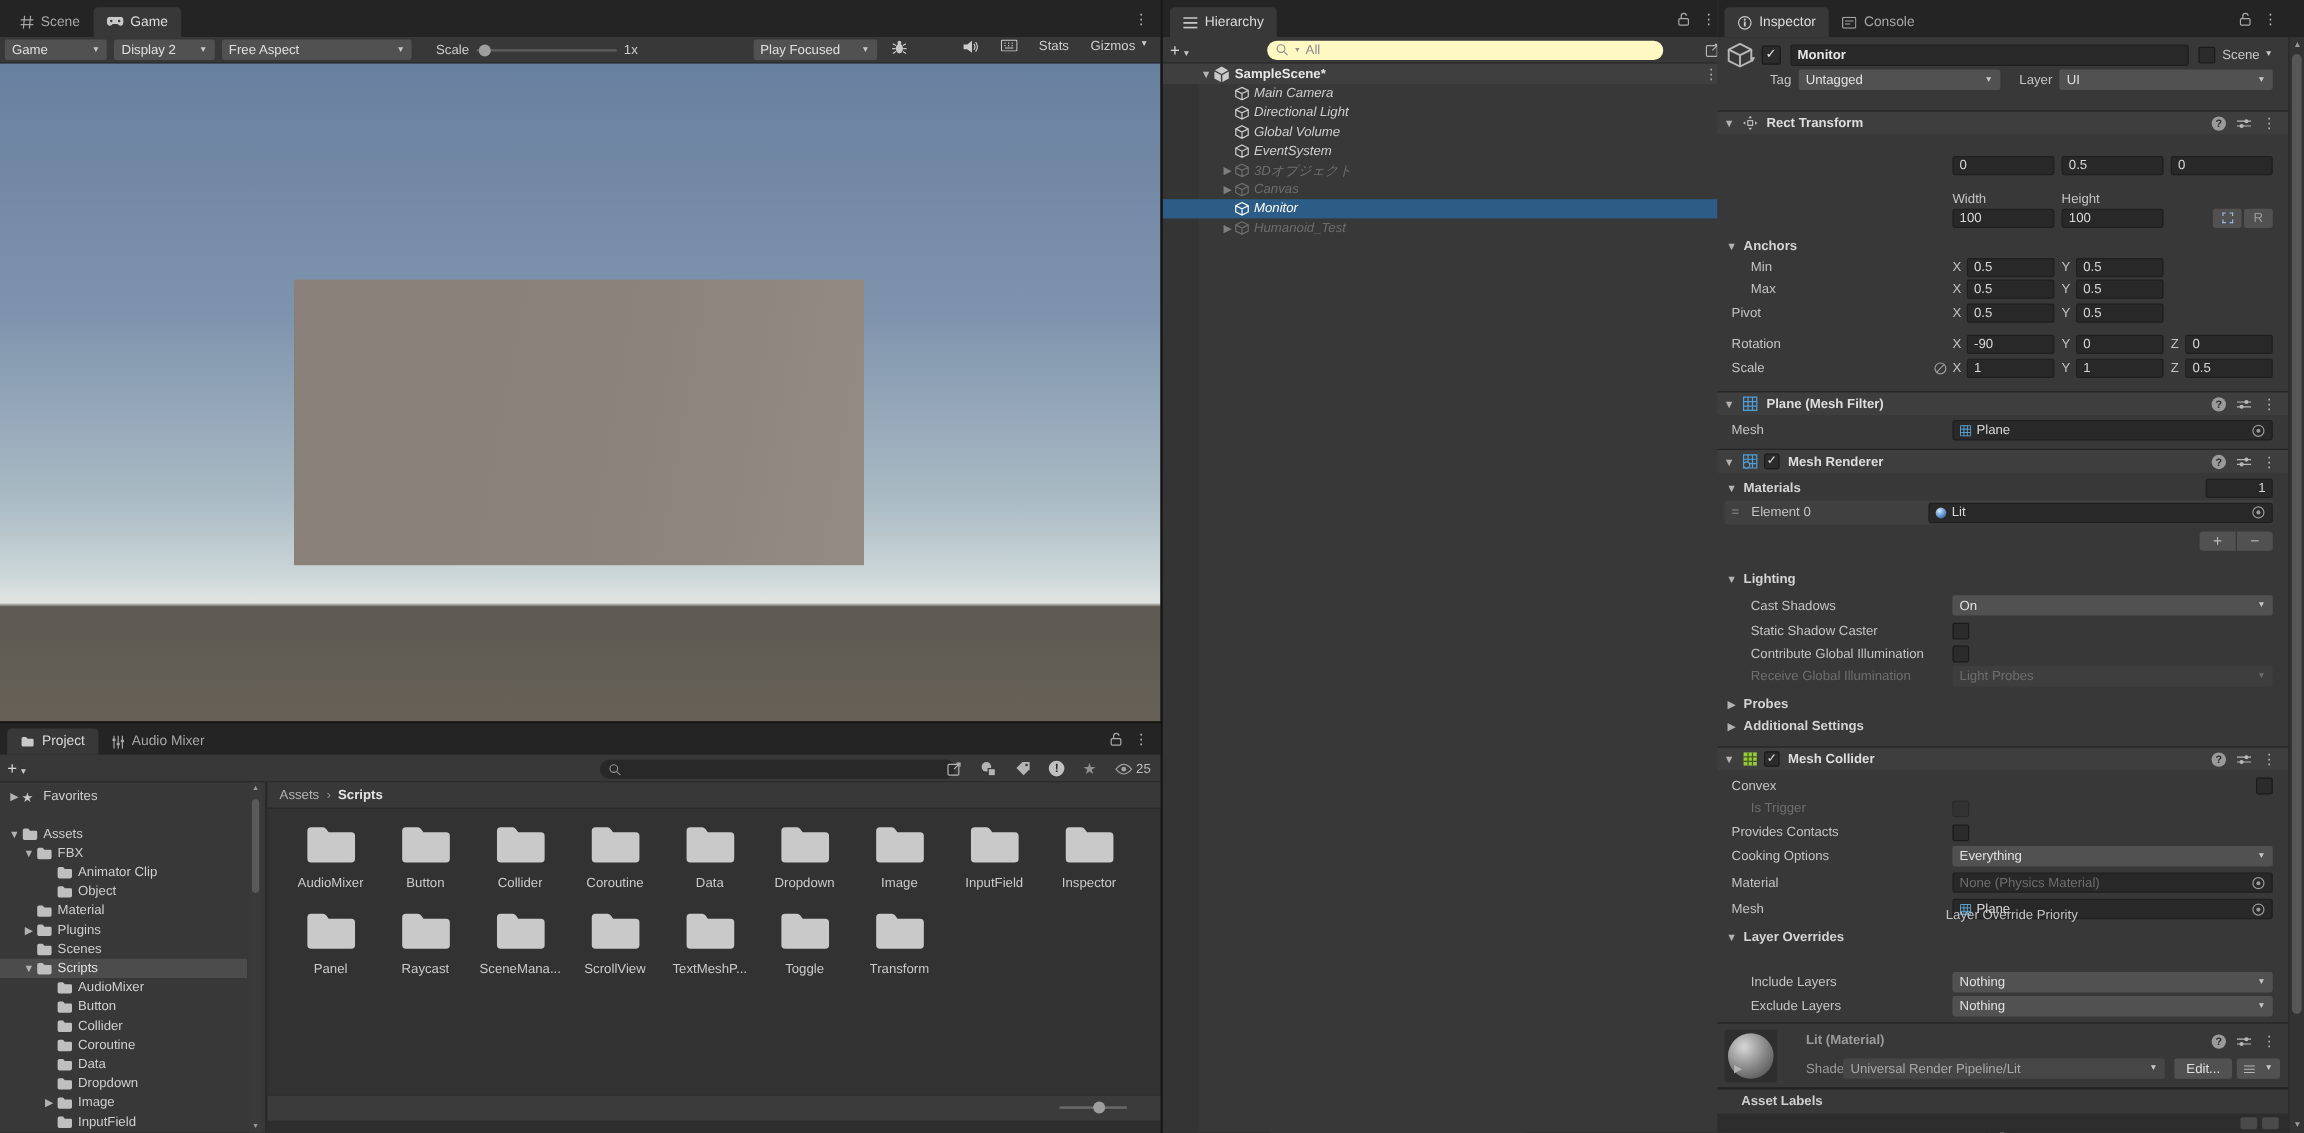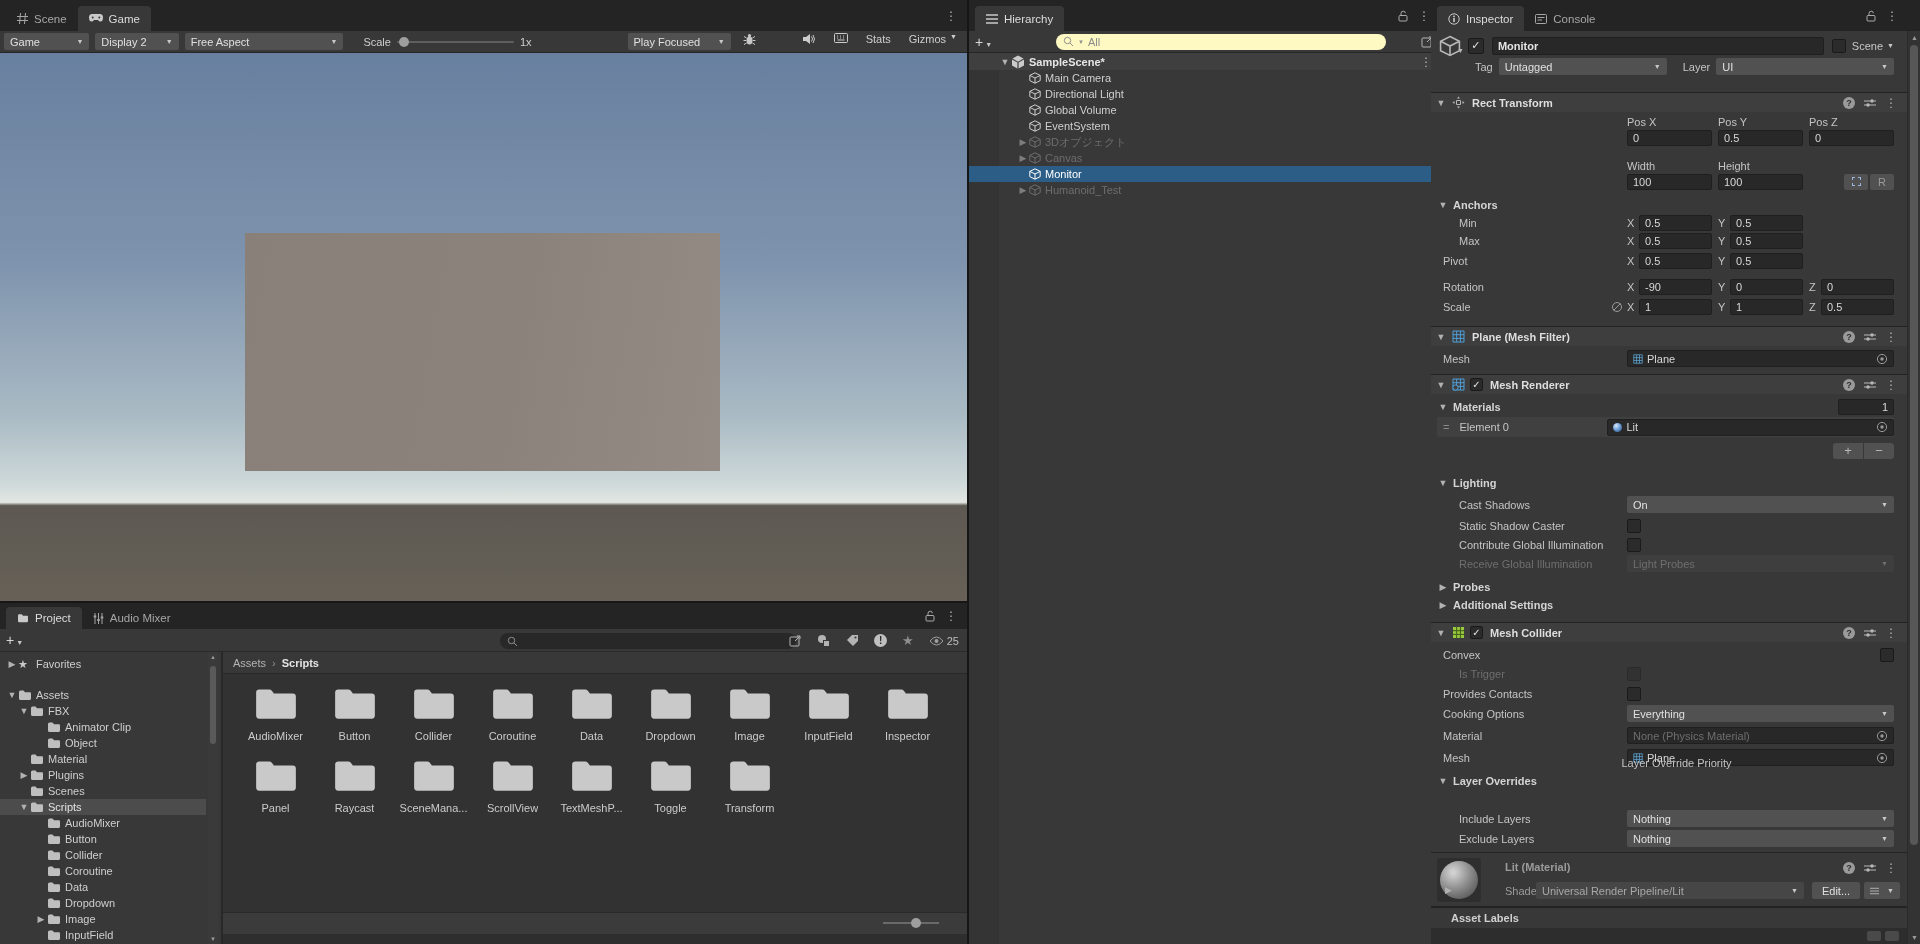--- a/index.html
+++ b/index.html
@@ -52,21 +52,21 @@
   #hier-toolbar { position:absolute; top:31px; left:0; right:0; height:22px; background:#383838;
     border-bottom:1px solid #262626; display:flex; align-items:center; padding:0 6px; }
   #hier-search { margin-left:64px; width:330px; height:16px; background:#fef9c3; border-radius:8px;
     display:flex; align-items:center; gap:4px; padding:0 7px; color:#8a8a8a; }
   #hier-gutter { position:absolute; top:70px; left:0; width:30px; bottom:0; background:#343434; }
   #scene-row { position:absolute; top:53px; left:0; right:0; height:17px; background:#3f3f3f;
     display:flex; align-items:center; padding-left:30px; }
   #scene-row .lbl { font-weight:bold; color:#e6e6e6; margin-left:4px; }
   #hier-rows { position:absolute; top:70px; left:0; right:0; }
   .hier-row { height:16px; display:flex; align-items:center; padding-left:48px; color:#cfcfcf; }
-  .hier-row .lbl { margin-left:4px; }
+  .hier-row .lbl { margin-left:4px;font-style:italic; }
   .hier-row.disabled { color:#6d6d6d; }
   .hier-row.disabled .fold { color:#7d7d7d; }
   .hier-row.selected { background:#2c5d87; color:#ffffff; }
 
   
   #inspector-panel { left:1431px; top:0; width:489px; height:944px; }
   .irow { position:absolute; left:12px; right:26px; height:17px; display:flex; align-items:center; }
   .irow .lab { flex:0 0 184px; color:#c4c4c4; white-space:nowrap; overflow:hidden; }
   .irow .lab.ind { padding-left:16px; }
   .irow .lab.dim, .dimtext { color:#6e6e6e; }
@@ -368,34 +368,20 @@
     <span class="hdr-icons">
       <span class="helpdot">?</span>
       <svg width="12" height="12" viewBox="0 0 12 12">
           <path d="M0 4 H12 M0 8 H12" stroke="#b8b8b8"></path>
           <circle cx="8" cy="4" r="1.7" fill="#b8b8b8"></circle>
           <circle cx="4" cy="8" r="1.7" fill="#b8b8b8"></circle>
         </svg>
       <span class="kebab">⋮</span>
     </span>
   </div>
-  <div class="irow" style="top:113px;">
-    <span class="lab"></span>
-    <div class="cols">
-      <div class="col">
-          <span>Pos X</span>
-        </div>
-      <div class="col">
-          <span>Pos Y</span>
-        </div>
-      <div class="col">
-          <span>Pos Z</span>
-        </div>
-    </div>
-  </div>
   <div class="irow" style="top:129px;">
     <span class="lab"></span>
     <div class="cols">
       <div class="col">
           <div class="field">
             <span>0</span>
           </div>
         </div>
       <div class="col">
           <div class="field">

